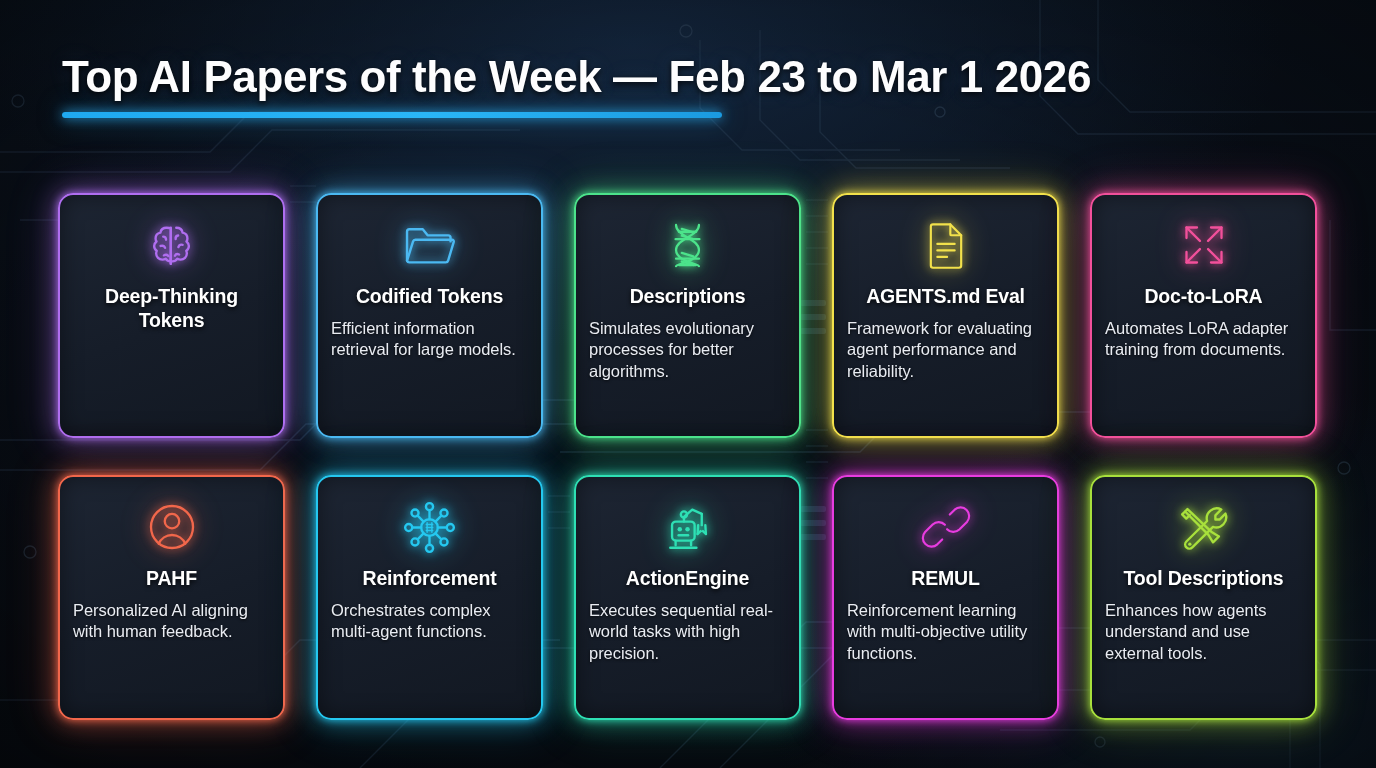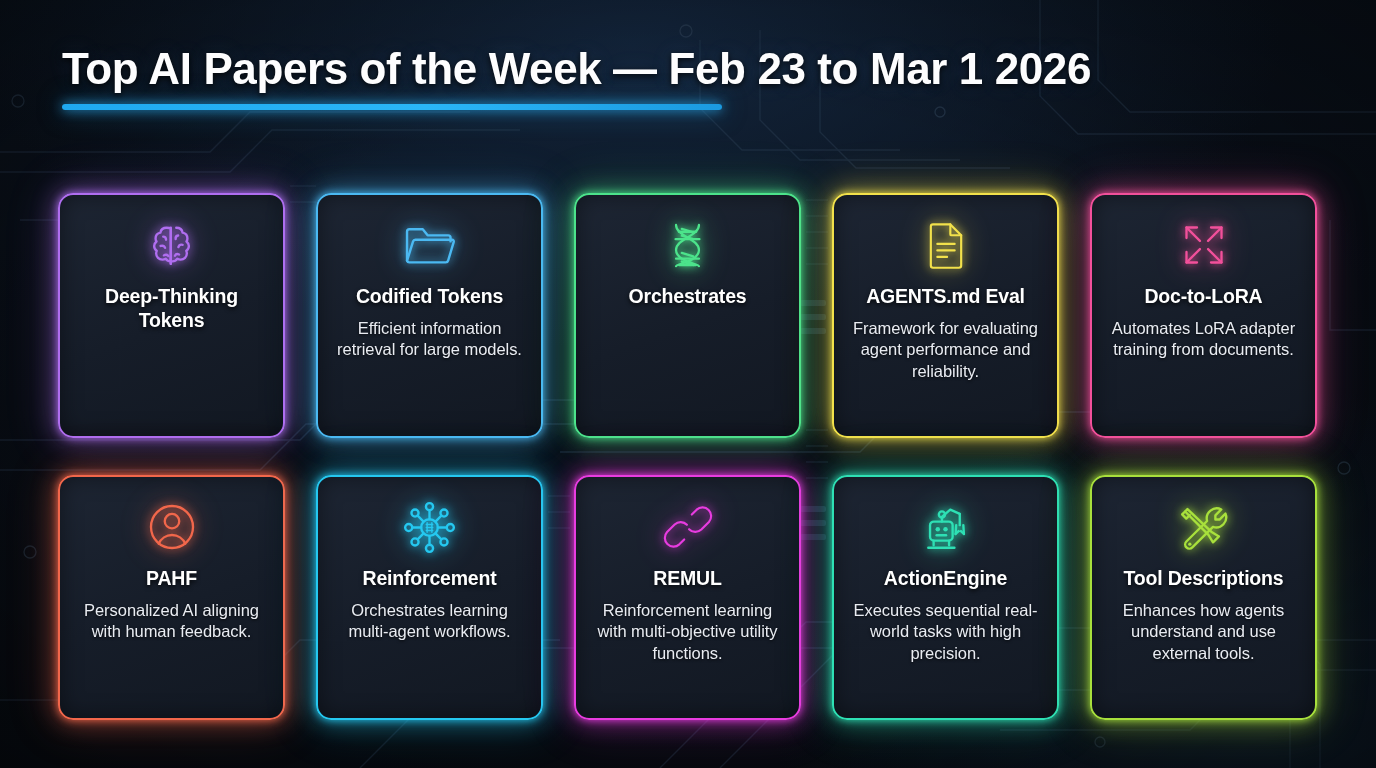--- a/index.html
+++ b/index.html
@@ -24,20 +24,21 @@
     position:absolute; inset:0;
     background:radial-gradient(ellipse 1100px 640px at 50% 48%, rgba(0,0,0,0) 42%, rgba(0,0,0,.55) 100%);
   }
 
   
   #header { position:absolute; left:62px; top:44px; z-index:4; }
   #page-title {
     font-size:44px; font-weight:700; color:#fdfdfe; letter-spacing:-0.4px;
     white-space:nowrap;
     text-shadow:0 2px 6px rgba(0,0,0,.85), 0 0 22px rgba(120,180,255,.14);
+    margin-top:8px;
   }
   #title-underline {
     margin-top:10px; width:660px; height:6px; border-radius:3px;
     background:linear-gradient(90deg,#1fa9f0 0%,#2ab6f7 55%,#1b9ae0 100%);
     box-shadow:0 0 12px rgba(41,172,240,.95), 0 0 26px rgba(41,172,240,.5);
   }
 
   
   #card-grid {
     position:absolute; left:58px; top:193px;
@@ -71,21 +72,21 @@
   }
   .card-icon svg { display:block; }
   .card-title {
     margin-top:8px;
     font-size:19.5px; font-weight:700; color:#ffffff; text-align:center;
     line-height:1.22; letter-spacing:-0.2px;
     text-shadow:0 2px 4px rgba(0,0,0,.8);
   }
   .card-desc {
     margin-top:9px;
-    font-size:16.5px; font-weight:400; color:#e9ecf2; text-align:center;
+    font-size:16.5px; font-weight:400; color:#e9ecf2; 
     line-height:1.3; letter-spacing:-0.05px;
     text-shadow:0 1px 3px rgba(0,0,0,.75);
   }
 </style>
 </head>
 <body>
 
 <div id="bg-root">
   <div class="bg-base"></div>
   <svg class="bg-circuit" viewBox="0 0 1376 768" preserveAspectRatio="none">
@@ -169,21 +170,22 @@
     </div>
     <div class="card" style="--c: #4ce38b; --glow1: rgba(76,227,139,0.95); --glow2: rgba(76,227,139,0.45); --glow3: rgba(76,227,139,0.18);">
       <div class="card-icon">
         <svg width="55" height="55" viewBox="0 0 48 48" fill="none" stroke="#4ce38b" stroke-width="2" stroke-linecap="round" stroke-linejoin="round">
           <path d="M14 6c0 10 20 12 20 22S14 40 14 42"></path>
                 <path d="M34 6c0 10-20 12-20 22s20 12 20 14"></path>
                 <path d="M16.4 12h15.2M13.6 18.5h20.8M14 35.5h20M16.6 41h14.8"></path>
                 <path d="M19 9.5l10 3M19 15.5l10 3M19 30.5l10 3M19 38l10 3"></path>
         </svg>
       </div>
-     <div class="card-title">Orchestrates</div>
+     <div class="card-title">Descriptions</div>
+     <div class="card-desc">Simulates evolutionary processes for better algorithms.</div>
     </div>
     <div class="card" style="--c: #f2e14b; --glow1: rgba(242,225,75,0.95); --glow2: rgba(242,225,75,0.45); --glow3: rgba(242,225,75,0.18);">
       <div class="card-icon">
         <svg width="52" height="52" viewBox="0 0 48 48" fill="none" stroke="#f2e14b" stroke-width="2" stroke-linecap="round" stroke-linejoin="round">
           <path d="M12 5h16l10 10v28a2 2 0 0 1-2 2H12a2 2 0 0 1-2-2V7a2 2 0 0 1 2-2Z"></path>
                 <path d="M28 5v9a1 1 0 0 0 1 1h9"></path>
                 <path d="M16 23h16M16 29h16M16 35h9"></path>
         </svg>
       </div>
      <div class="card-title">AGENTS.md Eval</div>
@@ -220,51 +222,51 @@
           <circle cx="41.5" cy="24" r="3"></circle>
                 <circle cx="11.8" cy="11.8" r="3"></circle>
           <circle cx="36.2" cy="11.8" r="3"></circle>
                 <circle cx="11.8" cy="36.2" r="3"></circle>
           <circle cx="36.2" cy="36.2" r="3"></circle>
                 <path d="M24 9.5V17M24 31v7.5M9.5 24H17M31 24h7.5M14 14l5 5M34 14l-5 5M14 34l5-5M34 34l-5-5"></path>
                 <path d="M21.3 21.5h5.4M21.3 24h5.4M21.3 26.5h5.4M22 20v8M26 20v8" stroke-width="1.2"></path>
         </svg>
       </div>
      <div class="card-title">Reinforcement</div>
-     <div class="card-desc">Orchestrates learning multi-agent workflows.</div>
-    </div>
-    <div class="card" style="--c: #e83ce0; --glow1: rgba(232,60,224,0.95); --glow2: rgba(232,60,224,0.45); --glow3: rgba(232,60,224,0.18);">
-      <div class="card-icon">
-        <svg width="52" height="52" viewBox="0 0 48 48" fill="none" stroke="#e83ce0" stroke-width="2" stroke-linecap="round" stroke-linejoin="round">
-          <path d="M27.5 12.5 32 8a8 8 0 0 1 11.3 11.3l-7 7A8 8 0 0 1 25 26"></path>
-                <path d="M20.5 35.5 16 40A8 8 0 0 1 4.7 28.7l7-7A8 8 0 0 1 23 22"></path>
-        </svg>
-      </div>
-     <div class="card-title">REMUL</div>
-     <div class="card-desc">Reinforcement learning with multi-objective utility functions.</div>
+     <div class="card-desc">Orchestrates complex multi-agent functions.</div>
     </div>
     <div class="card" style="--c: #2ee0b4; --glow1: rgba(46,224,180,0.95); --glow2: rgba(46,224,180,0.45); --glow3: rgba(46,224,180,0.18);">
       <div class="card-icon">
         <svg width="57" height="57" viewBox="0 0 48 48" fill="none" stroke="#2ee0b4" stroke-width="2" stroke-linecap="round" stroke-linejoin="round">
           <rect x="11" y="19" width="19" height="16" rx="3.2"></rect>
                 <circle cx="17.5" cy="25.5" r="1.9" fill="#2ee0b4" stroke="none"></circle>
                 <circle cx="24" cy="25.5" r="1.9" fill="#2ee0b4" stroke="none"></circle>
                 <path d="M16.5 30.5h8"></path>
                 <path d="M14 35v4M27 35v4"></path>
                 <path d="M9.5 41h22"></path>
                 <path d="M21 19v-4l7-6 8 3.5"></path>
                 <circle cx="21" cy="13" r="2.6"></circle>
                 <path d="M36 12.5v9.5"></path>
                 <path d="M33 22l-.5 7.5M39 22l.5 7.5"></path>
                 <path d="M32.5 29.5 35 27M39.5 29.5 37 27"></path>
         </svg>
       </div>
      <div class="card-title">ActionEngine</div>
      <div class="card-desc">Executes sequential real-world tasks with high precision.</div>
     </div>
+    <div class="card" style="--c: #e83ce0; --glow1: rgba(232,60,224,0.95); --glow2: rgba(232,60,224,0.45); --glow3: rgba(232,60,224,0.18);">
+      <div class="card-icon">
+        <svg width="52" height="52" viewBox="0 0 48 48" fill="none" stroke="#e83ce0" stroke-width="2" stroke-linecap="round" stroke-linejoin="round">
+          <path d="M27.5 12.5 32 8a8 8 0 0 1 11.3 11.3l-7 7A8 8 0 0 1 25 26"></path>
+                <path d="M20.5 35.5 16 40A8 8 0 0 1 4.7 28.7l7-7A8 8 0 0 1 23 22"></path>
+        </svg>
+      </div>
+     <div class="card-title">REMUL</div>
+     <div class="card-desc">Reinforcement learning with multi-objective utility functions.</div>
+    </div>
     <div class="card" style="--c: #a8e03c; --glow1: rgba(168,224,60,0.95); --glow2: rgba(168,224,60,0.45); --glow3: rgba(168,224,60,0.18);">
       <div class="card-icon">
         <svg width="57" height="57" viewBox="0 0 48 48" fill="none" stroke="#a8e03c" stroke-width="2" stroke-linecap="round" stroke-linejoin="round">
           <path d="M10.5 8.5 8.5 10.5l19.5 19.5 4 6.5 5-5-6.5-4L10.5 8.5Z"></path>
                 <path d="M8.5 10.5 6 13l3.5 3.5 3-3"></path>
                 <path d="M39 8.8 34 13.8l0 3.5 3.5 0 5-5A8.5 8.5 0 0 1 32 23.5L14.6 40.8a3.5 3.5 0 0 1-5-5L27 18.5A8.5 8.5 0 0 1 39 8.8Z"></path>
                 <circle cx="12.5" cy="38" r="1.4" fill="#a8e03c" stroke="none"></circle>
         </svg>
       </div>
      <div class="card-title">Tool Descriptions</div>

